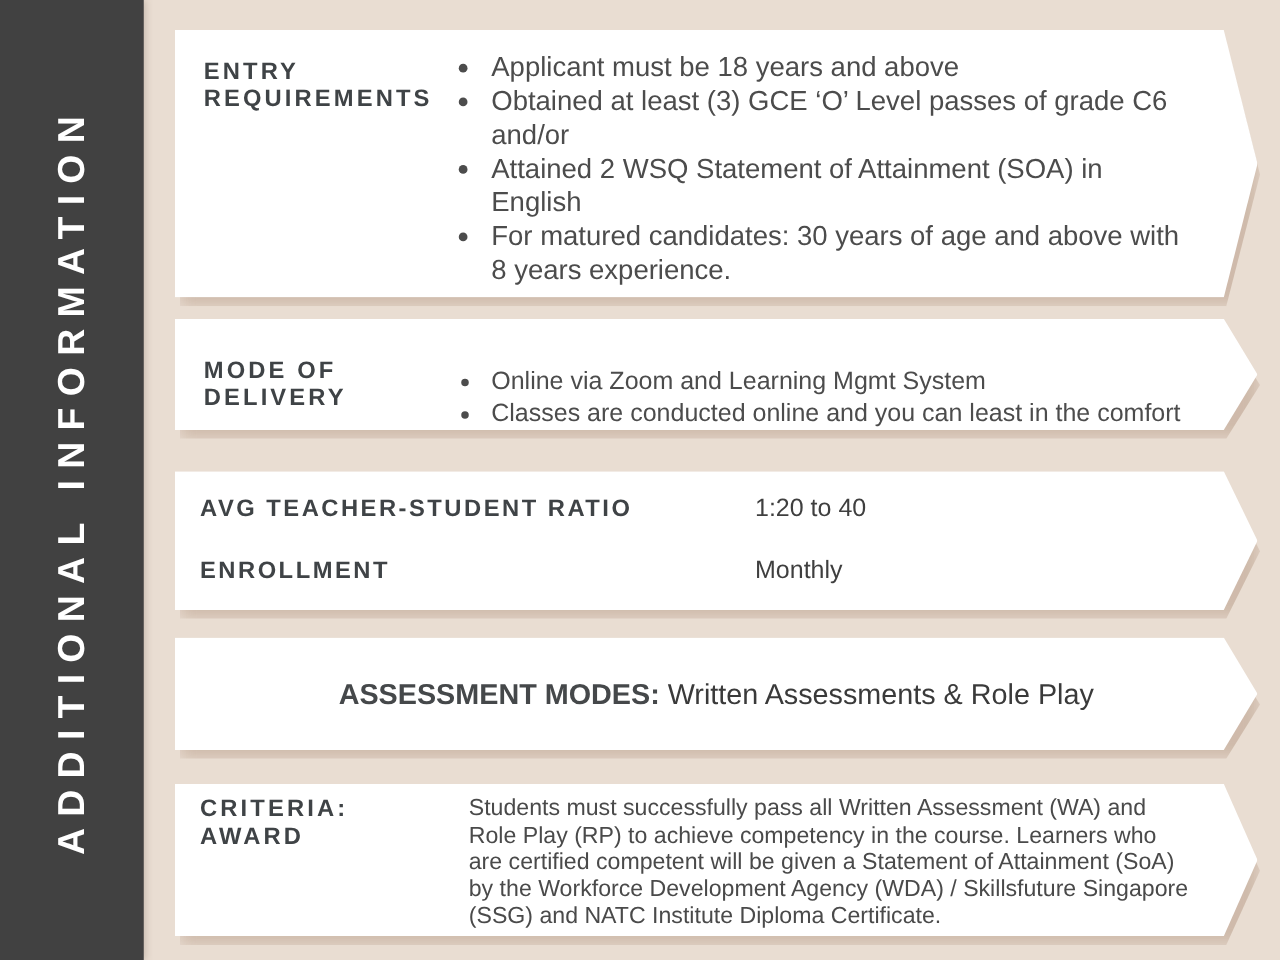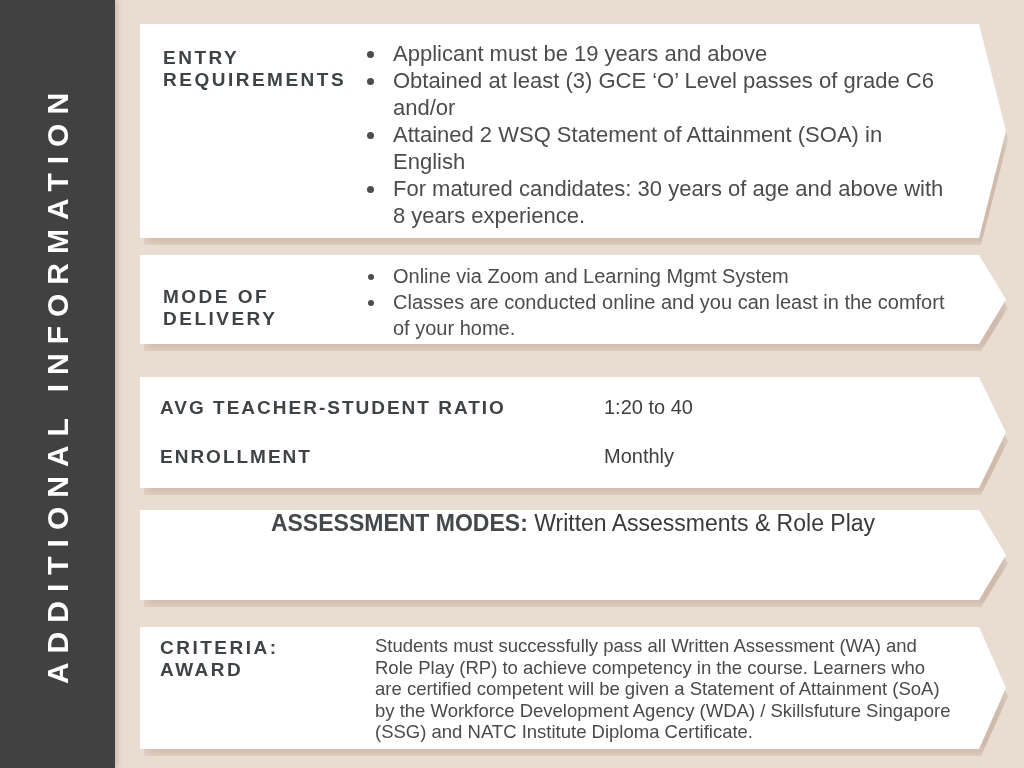--- a/index.html
+++ b/index.html
@@ -40,29 +40,29 @@
   .bullets{margin:0;padding-left:22px;color:#4c4c4c;}
   .bullets li{padding-left:6px;}
   
   .entry-face{display:flex;}
   .entry-label{padding:23px 0 0 23px;width:202px;flex:none;}
   .entry-body{flex:1;padding:16px 46px 0 0;}
   .entry-body .bullets{font-size:22px;line-height:27px;}
   
   .mode-face{display:flex;}
   .mode-label{padding:31px 0 0 23px;width:202px;flex:none;}
-  .mode-body{flex:1;padding:8px 40px 0 0;}
+  .mode-body{flex:1;padding:37px 40px 0 0;}
   .mode-body .bullets{font-size:20px;line-height:26px;}
   
   .stats-face{padding:19px 0 0 20px;}
   .stats-row{display:flex;align-items:baseline;margin-bottom:26px;gap:19px;}
   .stats-row .label{width:425px;flex:none;letter-spacing:2px;}
   .stats-value{color:#3f3f3f;font-size:20px;}
   
-  .assessment-face{display:flex;align-items:flex-start;justify-content:center;}
+  .assessment-face{display:flex;align-items:center;justify-content:center;}
   .assessment-line{font-size:23px;color:#3a3a3a;white-space:nowrap;}
   .assessment-line .strong{font-weight:bold;color:#45484a;}
   
   .award-face{display:flex;}
   .award-label{padding:10px 0 0 20px;width:215px;flex:none;}
   .award-body{flex:1;padding:8px 52px 0 0;
     color:#4a4a4a;font-size:18.5px;line-height:21.5px;}
 </style>
 </head>
 <body>
@@ -73,21 +73,21 @@
 
 <div class="banner" style="top:24px;height:214px">
   <div class="banner-shadow"></div>
   <div class="banner-face entry-face">
     <div class="entry-label">
       <div class="label">ENTRY</div>
       <div class="label">REQUIREMENTS</div>
     </div>
     <div class="entry-body">
       <ul class="bullets">
-        <li>Applicant must be 19 years and above</li>
+        <li>Applicant must be 18 years and above</li>
         <li>Obtained at least (3) GCE ‘O’ Level passes of grade C6 and/or</li>
         <li>Attained 2 WSQ Statement of Attainment (SOA) in English</li>
         <li>For matured candidates: 30 years of age and above with 8 years experience.</li>
       </ul>
     </div>
   </div>
 </div>
 
 <div class="banner" style="top:255px;height:89px">
   <div class="banner-shadow"></div>

